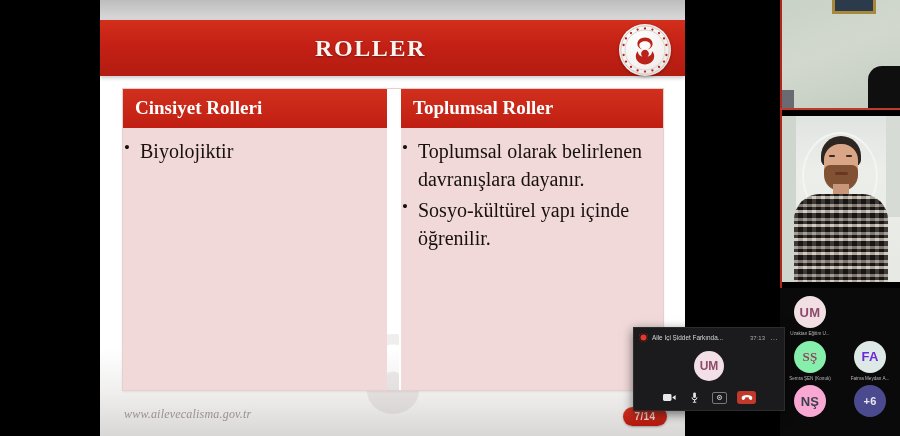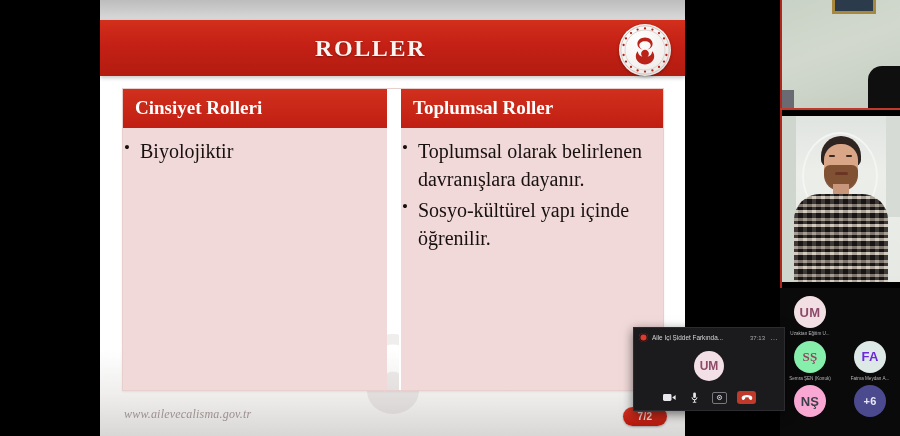--- a/index.html
+++ b/index.html
@@ -272,21 +272,21 @@
           <div class="col-body tall">
             <ul class="bullets">
               <li>Toplumsal olarak belirlenen davranışlara dayanır.</li>
               <li>Sosyo-kültürel yapı içinde öğrenilir.</li>
             </ul>
           </div>
         </div>
       </div>
 
       <div class="footer-url">www.ailevecalisma.gov.tr</div>
-      <div class="page-badge">7/2</div>
+      <div class="page-badge">7/14</div>
     </div>
   </div>
 
   <div class="rail">
 
     <div class="vid vid-a">
       <div class="wall-a"></div>
       <div class="frame-a"></div>
       <div class="obj-a"></div>
       <div class="dark-a"></div>

